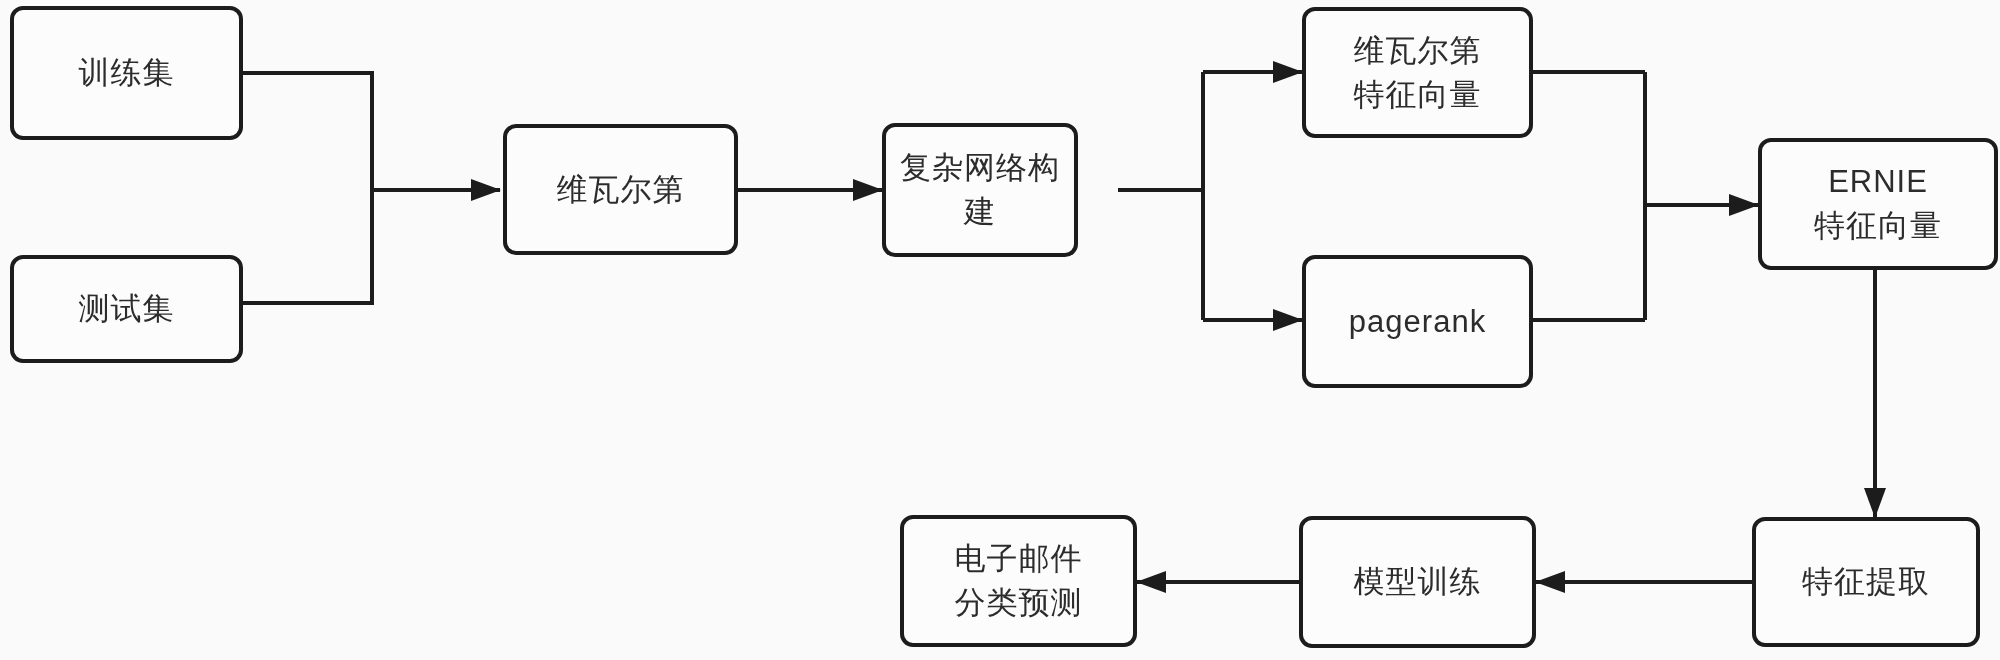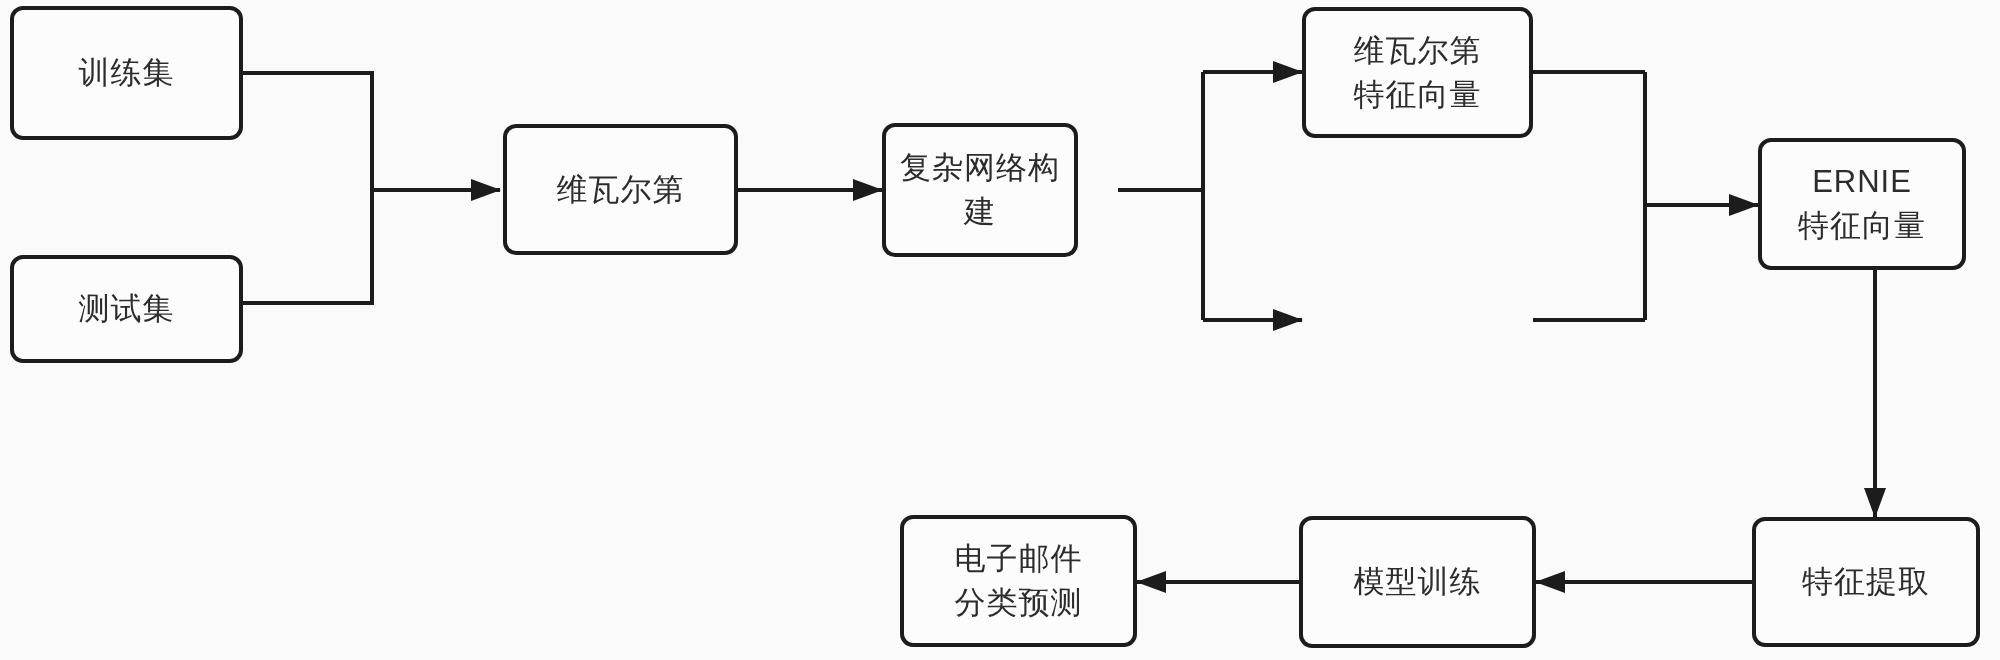--- a/index.html
+++ b/index.html
@@ -92,22 +92,25 @@
 
   <div class="node" style="left:882px;top:123px;width:196px;height:134px">
     <span class="ln">复杂网络构建</span>
   </div>
 
   <div class="node" style="left:1302px;top:7px;width:231px;height:131px">
     <span class="ln">维瓦尔第</span>
     <span class="ln">特征向量</span>
   </div>
 
+  <div class="node" style="left:1302px;top:255px;width:231px;height:133px">
+    <span class="ln">pagerank</span>
+  </div>
 
-  <div class="node" style="left:1758px;top:138px;width:208px;height:132px">
+  <div class="node" style="left:1758px;top:138px;width:240px;height:132px">
     <span class="ln">ERNIE</span>
     <span class="ln">特征向量</span>
   </div>
 
   <div class="node" style="left:1752px;top:517px;width:228px;height:130px">
     <span class="ln">特征提取</span>
   </div>
 
   <div class="node" style="left:1299px;top:516px;width:237px;height:132px">
     <span class="ln">模型训练</span>

